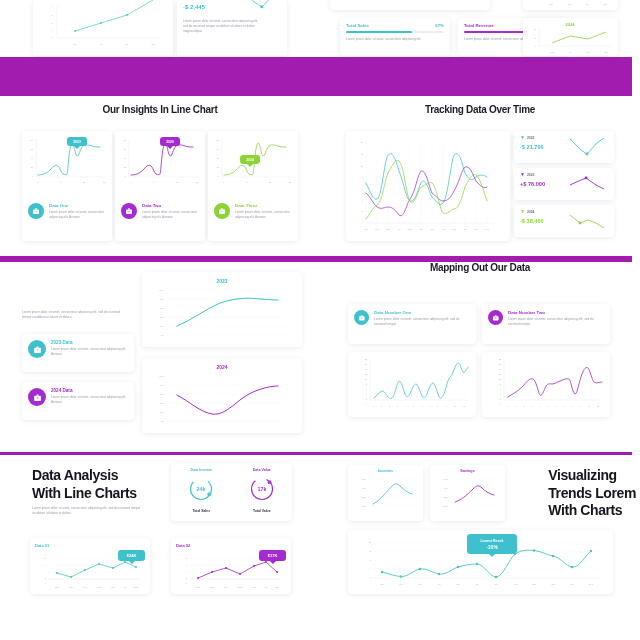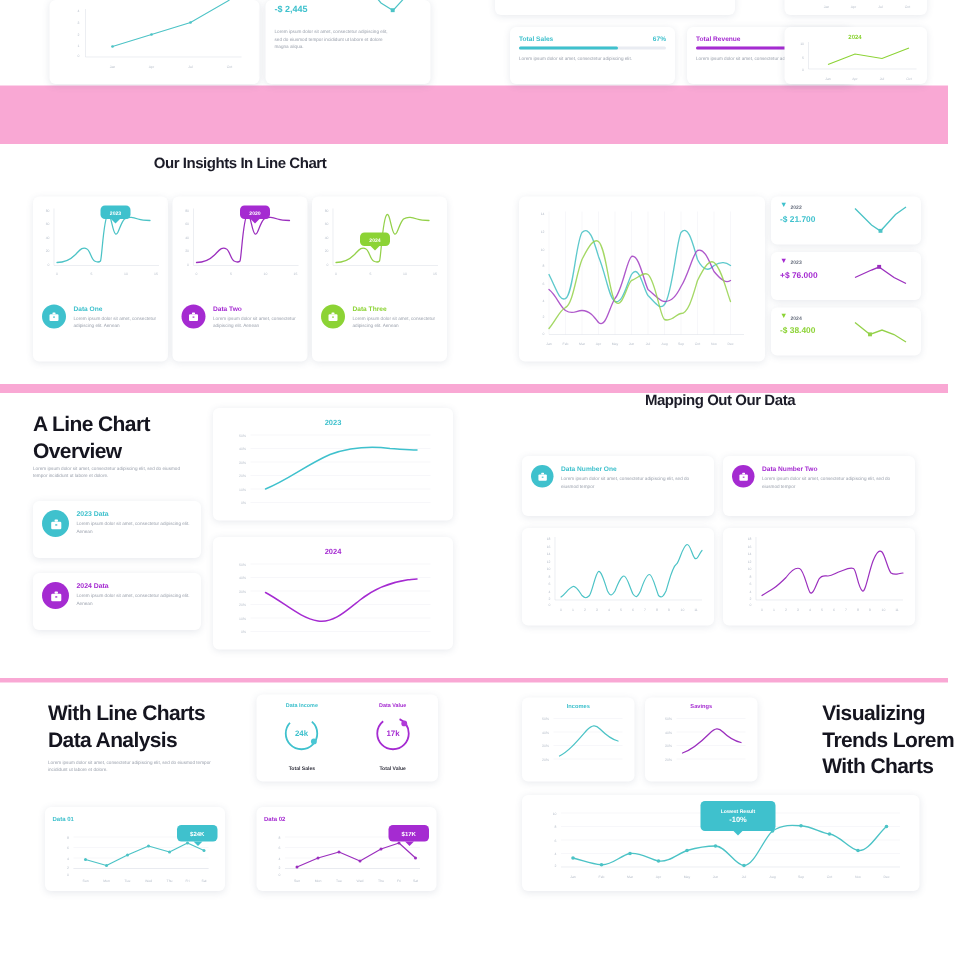--- a/index.html
+++ b/index.html
@@ -2,21 +2,21 @@
 <html><head>
 <meta charset="utf-8">
 <style>
   * { box-sizing: border-box; margin: 0; padding: 0; }
   html, body {
     width: 640px; height: 640px;
     background: #ffffff;
     font-family: "Liberation Sans", sans-serif;
     overflow: hidden;
   }
-  .page { position: relative; width: 632px; height: 640px; background: #f9a8d4; }
+  .page { position: relative; width: 632px; height: 640px; background: #a21caf; }
 
   
   .slide { position: absolute; background: #ffffff; }
   .slide-title {
     font-weight: bold;
     color: #1c1c28;
     text-align: center;
     letter-spacing: -0.3px;
   }
   .card {
@@ -270,20 +270,21 @@
         </div>
         <div>
           <div class="feat-title" style="font-size:4.4px; color:#8cd335;">Data Three</div>
           <div class="lorem" style="margin-top:2px; width:58px;">Lorem ipsum dolor sit amet, consectetur adipiscing elit. Aenean</div>
         </div>
       </div>
     </div>
   </div>
 
   <div class="slide s3b">
+    <div class="slide-title" style="font-size:10px; margin-top:8px;">Tracking Data Over Time</div>
 
     <div class="card" style="position:absolute; left:26px; top:35px; width:164px; height:110px;">
       <svg width="164" height="110" viewBox="0 0 164 110">
         <g>
           <line class="grid-line" x1="20" y1="10" x2="20" y2="92"></line>
           <line class="grid-line" x1="31" y1="10" x2="31" y2="92"></line>
           <line class="grid-line" x1="42" y1="10" x2="42" y2="92"></line>
           <line class="grid-line" x1="53" y1="10" x2="53" y2="92"></line>
           <line class="grid-line" x1="64" y1="10" x2="64" y2="92"></line>
           <line class="grid-line" x1="75" y1="10" x2="75" y2="92"></line>
@@ -353,24 +354,20 @@
       </div>
       <div style="font-size:5.6px; font-weight:bold; color:#8cd335; margin-top:4px;">-$ 38.400</div>
       <svg width="38" height="20" viewBox="0 0 38 20" style="position:absolute; right:8px; top:6px;">
         <polyline points="2,4 12,12 20,9 28,12 36,17" fill="none" stroke="#94d14a" stroke-width="0.9"></polyline>
         <rect x="10.7" y="10.6" width="2.6" height="2.6" fill="#94d14a"></rect>
       </svg>
     </div>
   </div>
 
   <div class="slide s4b">
-    <div class="big-head" style="position:absolute; left:22px; top:12px;">
-      <div>A Line Chart</div>
-      <div>Overview</div>
-    </div>
     <div class="lorem" style="position:absolute; left:22px; top:48px; width:106px;">Lorem ipsum dolor sit amet, consectetur adipiscing elit, sed do eiusmod tempor incididunt ut labore et dolore.</div>
 
     <div class="card" style="position:absolute; left:22px; top:72px; width:112px; height:38px; display:flex; gap:5px; padding:6px;">
       <div class="circ-icon" style="width:18px;height:18px;background:#3fc1cd;">
         <svg width="9" height="9" viewBox="0 0 16 16">
             <rect x="2" y="5" width="12" height="9" rx="1.5" fill="#fff"></rect>
             <rect x="6" y="2.5" width="4" height="2.5" rx="0.8" fill="#fff"></rect>
             <rect x="6.8" y="8" width="2.4" height="1.6" fill="#3fc1cd"></rect>
           </svg>
       </div>
@@ -520,22 +517,22 @@
         <text class="axis-lbl-sm" x="98" y="55" text-anchor="middle">9</text>
         <text class="axis-lbl-sm" x="107" y="55" text-anchor="middle">10</text>
         <text class="axis-lbl-sm" x="116" y="55" text-anchor="middle">11</text>
         <path d="M26,45 C29,43 31,42 34,40 C37,38 39,36 42,33 C45,29 48,26 51,27 C54,28 56,40 58,43 C60,45 62,38 64,34 C66,31 68,32 70,32 C73,32 75,30 78,29 C81,28 84,26 87,27 C89,28 90,40 93,42 C95,43 97,30 100,22 C102,17 104,14 106,16 C108,18 110,28 112,30 C115,32 117,30 120,30" fill="none" stroke="#9b2fbe" stroke-width="0.8" stroke-linecap="round"></path>
       </svg>
     </div>
   </div>
 
   <div class="slide s6b">
     <div class="big-head" style="position:absolute; left:32px; top:12px;">
+      <div>Data Analysis</div>
       <div>With Line Charts</div>
-      <div>Data Analysis</div>
     </div>
     <div class="lorem" style="position:absolute; left:32px; top:51px; width:118px;">Lorem ipsum dolor sit amet, consectetur adipiscing elit, sed do eiusmod tempor incididunt ut labore et dolore.</div>
 
     <div class="card" style="position:absolute; left:171px; top:8px; width:121px; height:58px;">
       <div style="display:flex; height:100%;">
         <div style="flex:1; text-align:center; padding-top:5px;">
           <div style="font-size:3.6px; font-weight:bold; color:#3fc1cd;">Data Income</div>
           <svg width="30" height="30" viewBox="0 0 40 40" style="margin-top:2px;">
             <circle cx="20" cy="20" r="14" fill="none" stroke="#3fc1cd" stroke-width="1.6" stroke-dasharray="66 22" stroke-dashoffset="-10" transform="rotate(-90 20 20)"></circle>
             <circle cx="31" cy="27" r="2.6" fill="#49c6d4"></circle>

